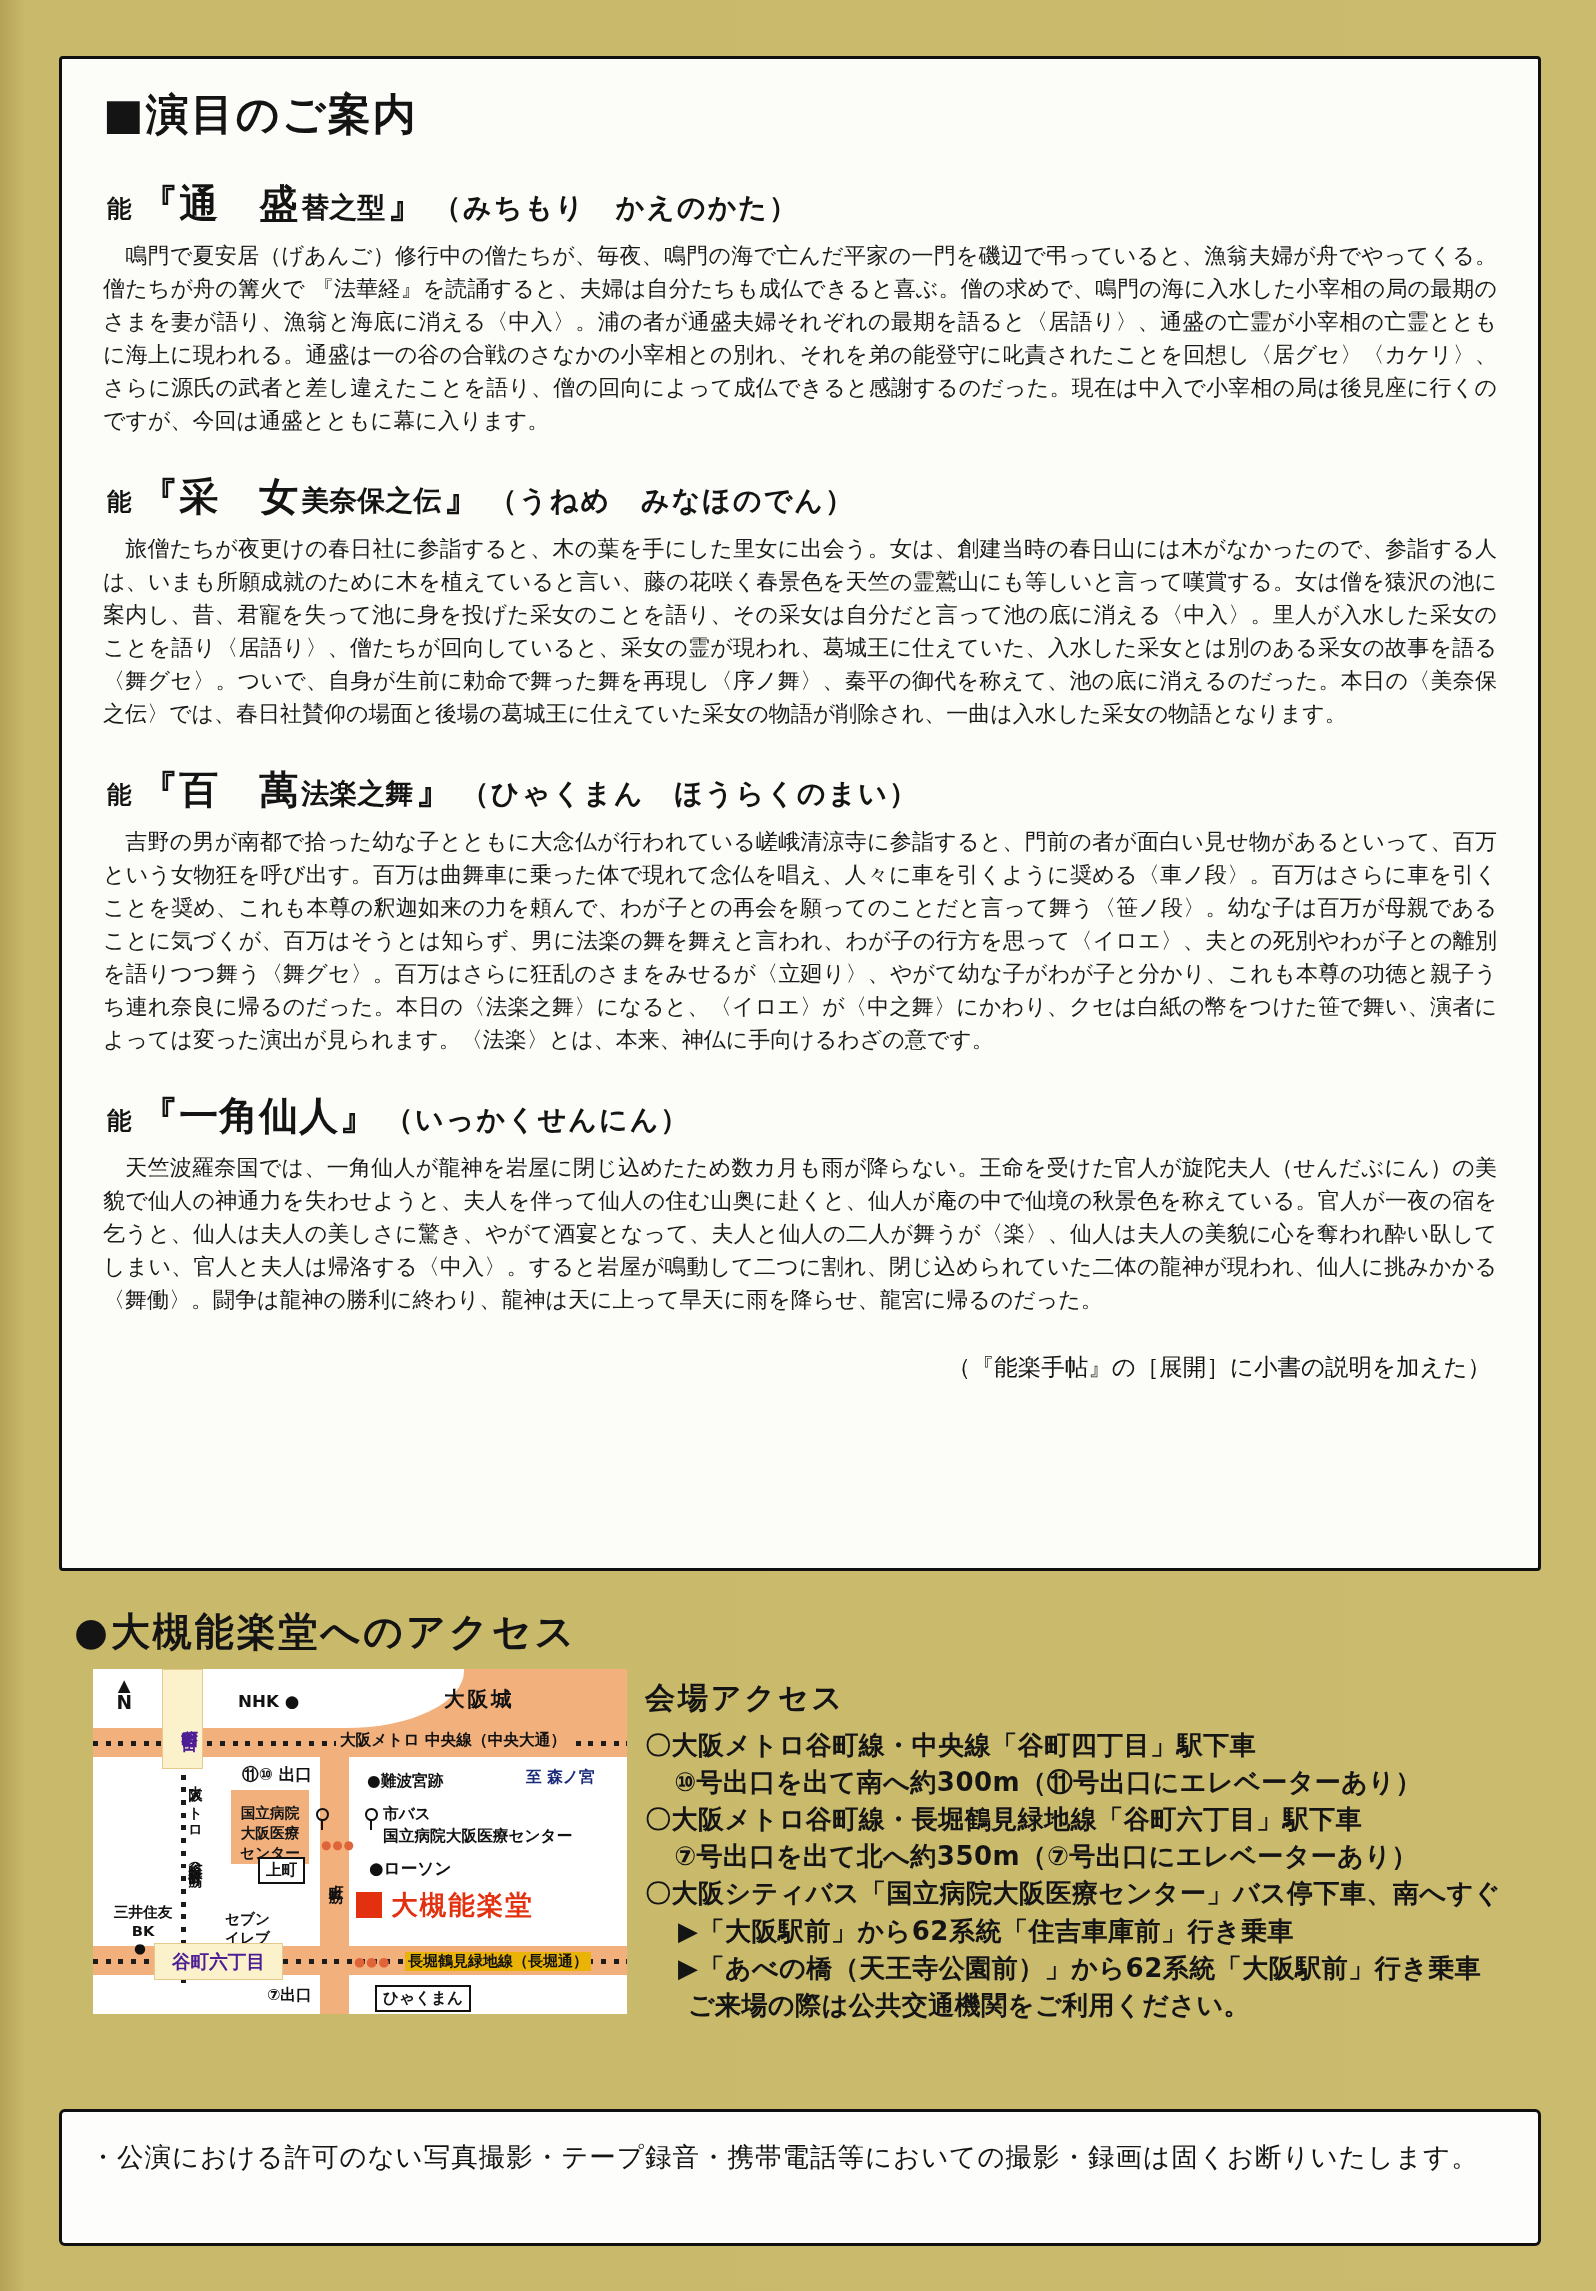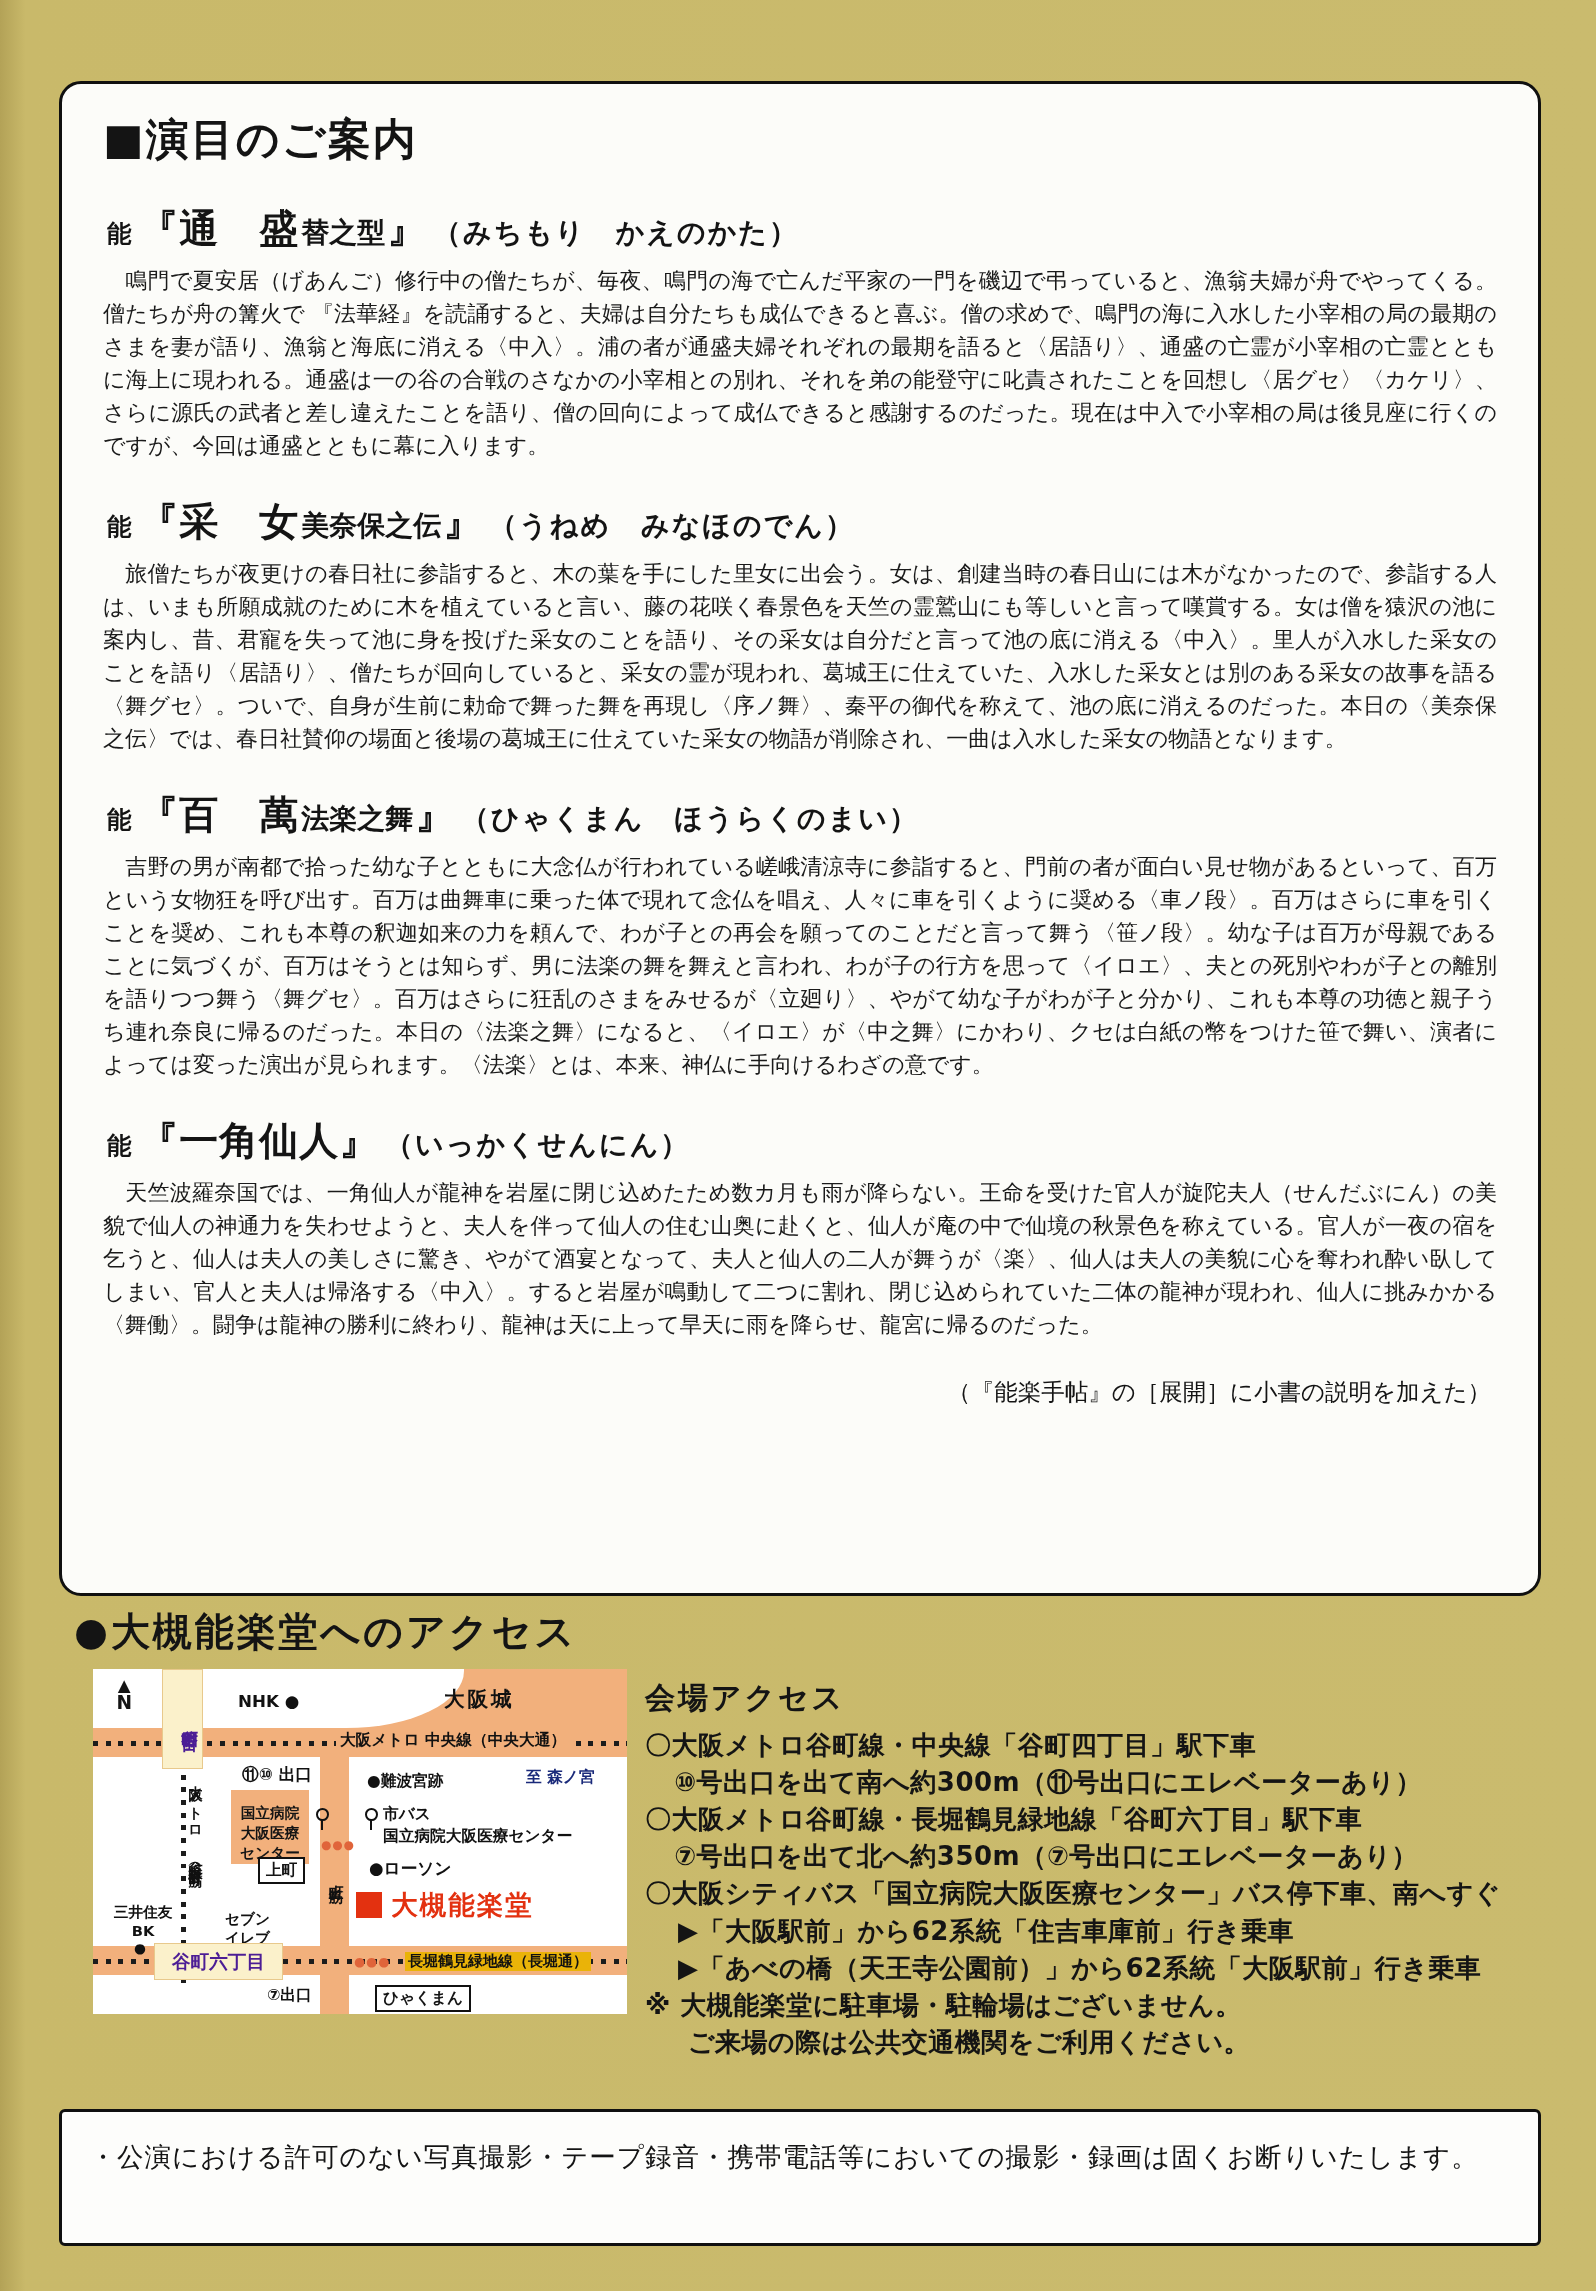--- a/index.html
+++ b/index.html
@@ -1,19 +1,19 @@
 <!DOCTYPE html>
 <html><head>
 <meta charset="utf-8">
 <style>
   html,body{margin:0;padding:0;}
   .page{position:relative;width:1597px;height:2292px;background:linear-gradient(90deg,#b3a257 0px,#c9b96a 25.5px,#cabb6e 100%);overflow:hidden;font-family:"DejaVu Sans",sans-serif;color:#141414;}
 
   
-  .program-box{position:absolute;left:59px;top:56px;width:1482px;height:1515px;background:#fcfcf9;border:3.9px solid #101010;border-radius:22px;box-sizing:border-box;padding:19.6px 41px 9.8px 41px;margin-top:25px;}
+  .program-box{position:absolute;left:59px;top:56px;width:1482px;height:1515px;background:#fcfcf9;border:3.9px solid #101010;border-radius:4px;box-sizing:border-box;padding:19.6px 41px 9.8px 41px;}
   .program-title{font-size:43px;font-weight:bold;letter-spacing:2px;margin:7.8px 0 3.9px 0;}
   .noh-section{margin-top:33px;}
   .sec-head{display:flex;align-items:baseline;padding-left:3.9px;}
   .sec-genre{font-size:24.5px;font-weight:bold;margin-right:7.8px;font-family:"DejaVu Serif",serif;}
   .sec-title-main{font-size:39px;font-weight:bold;font-family:"DejaVu Serif",serif;letter-spacing:1px;}
   .sec-title-sub{font-size:28px;font-weight:bold;font-family:"DejaVu Serif",serif;margin:0 2px;}
   .sec-reading{font-size:28px;font-weight:bold;margin-left:5.9px;letter-spacing:2px;}
   .sec-body{font-family:"DejaVu Serif",serif;font-size:22px;line-height:1.50;text-align:justify;margin-top:7.8px;color:#1a1a1a;}
   .credit-line{font-size:23.5px;text-align:right;margin-top:35px;padding-right:5.9px;font-family:"DejaVu Serif",serif;}
 
@@ -171,21 +171,20 @@
 
   <div class="access-col">
     <div class="access-sub">会場アクセス</div>
     <div class="access-line l0">〇大阪メトロ谷町線・中央線「谷町四丁目」駅下車</div>
     <div class="access-line l1">⑩号出口を出て南へ約300m（⑪号出口にエレベーターあり）</div>
     <div class="access-line l0">〇大阪メトロ谷町線・長堀鶴見緑地線「谷町六丁目」駅下車</div>
     <div class="access-line l1">⑦号出口を出て北へ約350m（⑦号出口にエレベーターあり）</div>
     <div class="access-line l0">〇大阪シティバス「国立病院大阪医療センター」バス停下車、南へすぐ</div>
     <div class="access-line l2">▶「大阪駅前」から62系統「住吉車庫前」行き乗車</div>
     <div class="access-line l2">▶「あべの橋（天王寺公園前）」から62系統「大阪駅前」行き乗車</div>
-    <div class="access-line l0">※ 大槻能楽堂に駐車場・駐輪場はございません。</div>
     <div class="access-line l1b">ご来場の際は公共交通機関をご利用ください。</div>
   </div>
 
   <div class="notice-box">
     <div class="notice-line">・公演における許可のない写真撮影・テープ録音・携帯電話等においての撮影・録画は固くお断りいたします。</div>
   </div>
 
 </div>
 
 

